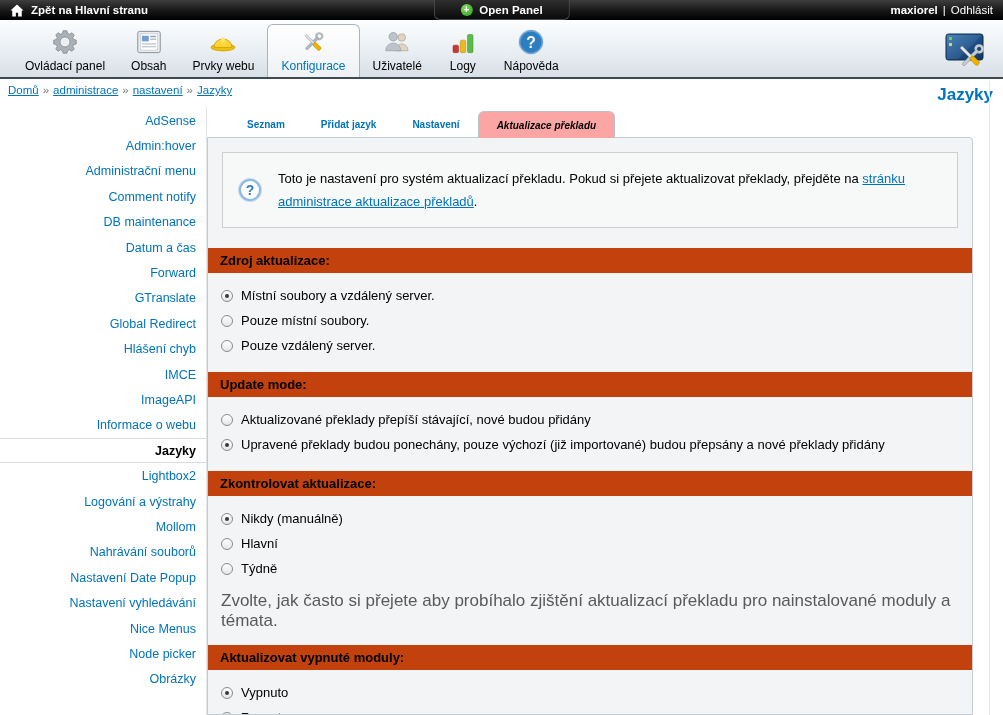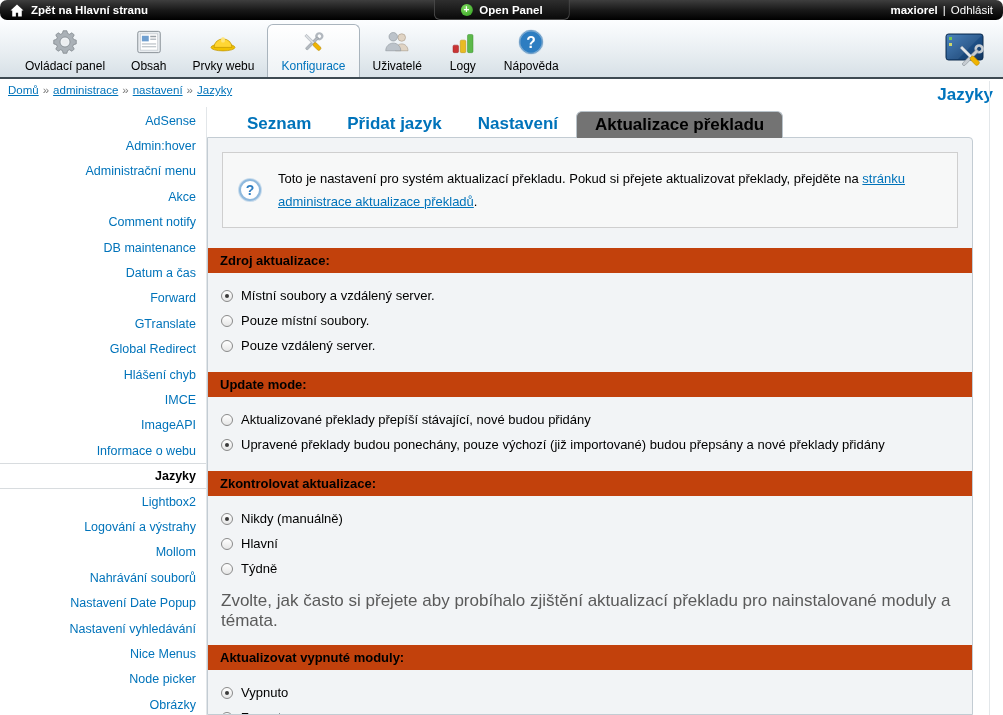--- a/index.html
+++ b/index.html
@@ -1,21 +1,21 @@
 <!DOCTYPE html>
 <html><head>
 <meta charset="utf-8">
 <style>
   * { margin:0; padding:0; box-sizing:border-box; }
   html,body { width:1003px; height:715px; overflow:hidden; background:#fff;
     font-family:"Liberation Sans", sans-serif; }
 
   
   .topbar { position:relative; height:20px; background:linear-gradient(#3e3e3e,#161616 55%,#000);
-    color:#fff; display:flex; align-items:center; padding:0 10px; font-size:11.5px; z-index:10;border-radius:7px; }
+    color:#fff; display:flex; align-items:center; padding:0 10px; font-size:11.5px; z-index:10; }
   .topbar-left { display:flex; align-items:center; gap:7px; font-weight:bold; cursor:pointer; }
   .topbar-right { margin-left:auto; display:flex; align-items:flex-start; gap:5px; }
   .topbar-right .user { font-weight:bold; }
   .topbar-right a { color:#fff; text-decoration:none; }
   .open-panel { position:absolute; left:50%; transform:translateX(-50%); top:0; height:20px;
     padding:0 26px; display:flex; align-items:center; gap:7px;
     background:linear-gradient(#2e2e2e,#0a0a0a); border:1px solid #4a4a4a; border-top:none;
     border-radius:0 0 6px 6px; color:#fff; font-weight:bold; font-size:11.5px; cursor:pointer; }
   .plus-badge { width:12px; height:12px; border-radius:50%;
     background:radial-gradient(circle at 35% 30%, #7fdc5f, #2f9e1d); color:#fff;
@@ -48,24 +48,24 @@
   .sidebar { width:207px; flex:none; border-right:1px solid #e2e6e9; padding-top:1px; }
   .sidebar ul { list-style:none; }
   .sidebar li { height:25.4px; display:flex; align-items:center; justify-content:flex-end;
     padding-right:10px; font-size:12.5px; }
   .sidebar li a { color:#0073ba; text-decoration:none; cursor:pointer; }
   .sidebar li.active { font-weight:bold; color:#000;
     border-top:1px solid #d8dcdf; border-bottom:1px solid #d8dcdf; }
 
   .content-col { flex:1; margin-right:30px; display:flex; flex-direction:column; }
   .tabs { display:flex; align-items:stretch; height:26px; margin-top:4px; padding-left:22px; list-style:none; }
-  .tab { display:flex; align-items:center; padding:0 18px; font-size:17px; font-weight:bold; }
+  .tab { display:flex; align-items:center; padding:0 18px; font-size:10px; font-weight:bold; }
   .tab a { color:#0073ba; text-decoration:none; cursor:pointer; }
-  .tab.active { background:#737373; border:1px solid #b9c3ca; border-bottom:none;
-    border-radius:6px 6px 0 0; color:#000; position:relative; z-index:2; margin-bottom:-1px; }
+  .tab.active { background:#fca5a5; border:1px solid #b9c3ca; border-bottom:none;
+    border-radius:6px 6px 0 0; color:#000; position:relative; z-index:2; margin-bottom:-1px;font-style:italic; }
 
   .content-box { flex:1; background:#f2f4f6; border:1px solid #c3ccd3; border-radius:0 4px 0 0;
     overflow:hidden; position:relative; z-index:1; }
 
   
   .info-box { margin:14px 14px 20px; background:#f7f8f8; border:1px solid #cfcfcf;
     padding:14px 16px; display:flex; align-items:center; gap:17px; }
   .qmark { flex:none; width:22px; height:22px; border-radius:50%; background:#fff;
     border:2px solid #8fb9dd; color:#2d7dc1; font-weight:bold; font-size:14px;
     display:flex; align-items:center; justify-content:center;
@@ -230,23 +230,20 @@
       <li>
           <a>AdSense</a>
         </li>
       <li>
           <a>Admin:hover</a>
         </li>
       <li>
           <a>Administrační menu</a>
         </li>
       <li>
-          <a>Akce</a>
-        </li>
-      <li>
           <a>Comment notify</a>
         </li>
       <li>
           <a>DB maintenance</a>
         </li>
       <li>
           <a>Datum a čas</a>
         </li>
       <li>
           <a>Forward</a>

